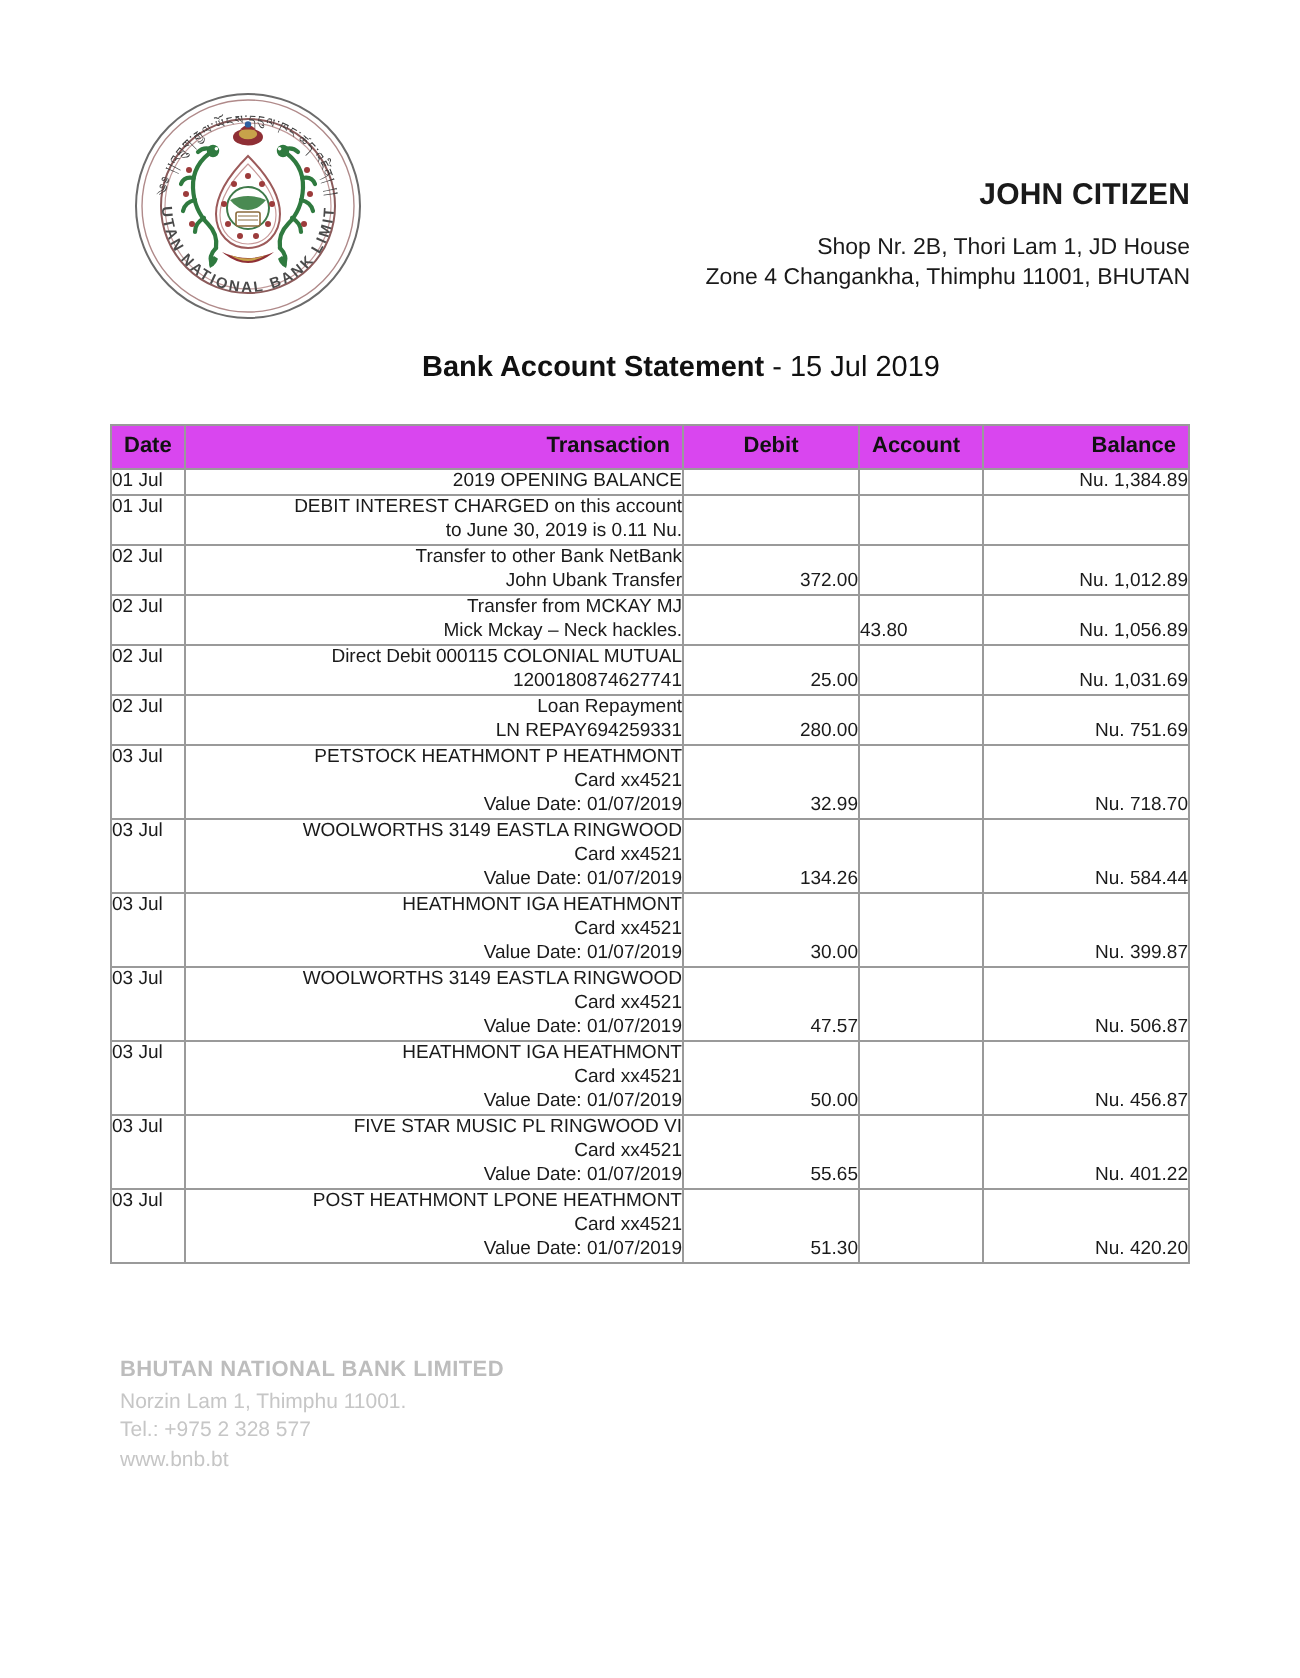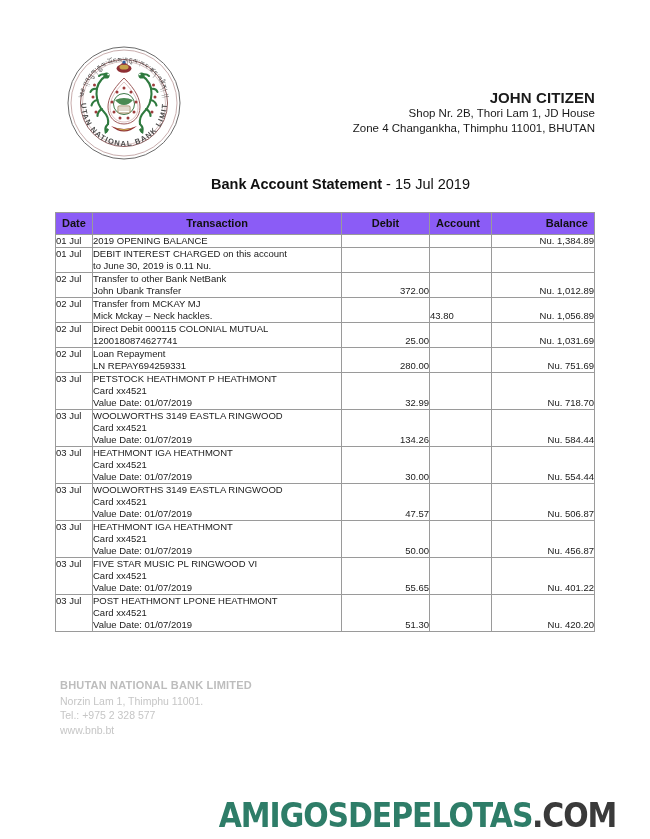--- a/index.html
+++ b/index.html
@@ -44,21 +44,21 @@
     position: absolute;
     right: 0;
     top: 62px;
     text-align: right;
     line-height: 15.5px;
   }
   .acct-name {
     font-size: 15px;
     font-weight: bold;
     letter-spacing: 0.1px;
-    margin-bottom: 0;
+    margin-bottom: 11px;
   }
   .addr-line {
     font-size: 11.5px;
     color: #1a1a1a;
   }
 
   
   .stmt-title {
     text-align: center;
     margin-top: 30px;
@@ -79,41 +79,42 @@
     table-layout: fixed;
     font-size: 10px;
   }
   table.stmt th,
   table.stmt td {
     border: 1px solid #9a9a9a;
     vertical-align: top;
     padding: 0;
   }
   table.stmt thead th {
-    background: #8b5cf6;
+    background: #d946ef;
     font-weight: bold;
     font-size: 11px;
     height: 22px;
     padding: 4px 6px 3px 6px;
     color: #111;
   }
   th.c-date   { width: 37px;  text-align: left; }
-  th.c-trans  { width: auto;  text-align: center; }
+  th.c-trans  { width: auto;  text-align: right; }
   th.c-debit  { width: 88px;  text-align: center; }
   th.c-credit { width: 62px;  text-align: left; }
   th.c-bal    { width: 103px; text-align: right; margin-top: 44px; }
 
   td.c-date {
     text-align: left;
     padding: 4px 0 4px 5px;
     white-space: nowrap;
     font-size: 9.5px;
   }
   td.c-trans {
     padding: 4px 5px 4px 6px;
+    text-align: right;
   }
   td.c-debit, td.c-credit, td.c-bal {
     padding: 4px 6px 4px 6px;
   }
   td.c-debit { text-align: right; }
   td.c-credit { text-align: left; padding-left: 14px; }
   td.c-bal   { text-align: right; }
 
   .lines { line-height: 12px; }
   .lines .ln { display: block; white-space: nowrap; font-size: 9.5px; }
@@ -536,21 +537,21 @@
               <div class="amt-stack">
                 <span class="sp"></span>
                 <span class="sp"></span>
                 <span class="sp"></span>
               </div>
             </td>
             <td class="c-bal">
               <div class="amt-stack">
                 <span class="sp"></span>
                 <span class="sp"></span>
-                <span class="val">Nu. 554.44</span>
+                <span class="val">Nu. 399.87</span>
               </div>
             </td>
           </tr>
           <tr>
             <td class="c-date">03 Jul</td>
             <td class="c-trans">
               <div class="lines">
                 <span class="ln">WOOLWORTHS 3149 EASTLA RINGWOOD</span>
                 <span class="ln">Card xx4521</span>
                 <span class="ln">Value Date: 01/07/2019</span>
@@ -675,17 +676,14 @@
     </table>
   </div>
 
   <div class="footer">
     <div class="f-name">BHUTAN NATIONAL BANK LIMITED</div>
     <div class="f-line">Norzin Lam 1, Thimphu 11001.</div>
     <div class="f-line">Tel.: +975 2 328 577</div>
     <div class="f-line">www.bnb.bt</div>
   </div>
 
-  <div class="watermark">
-    <span class="wm-main">AMIGOSDEPELOTAS</span><span class="wm-tld">.COM</span>
-  </div>
 
 </div>
 
 </body></html>

